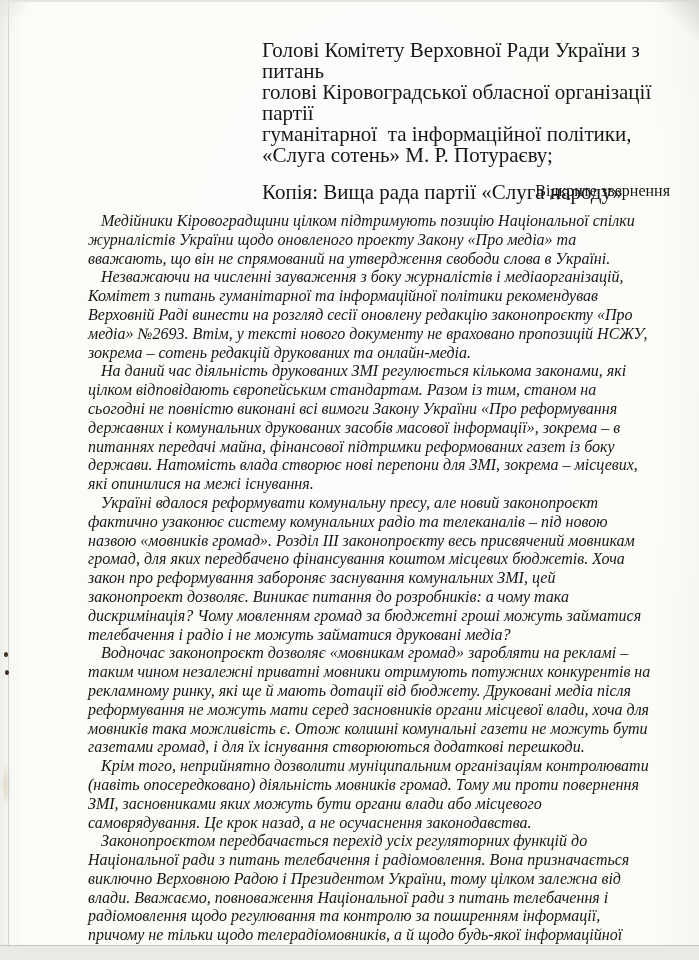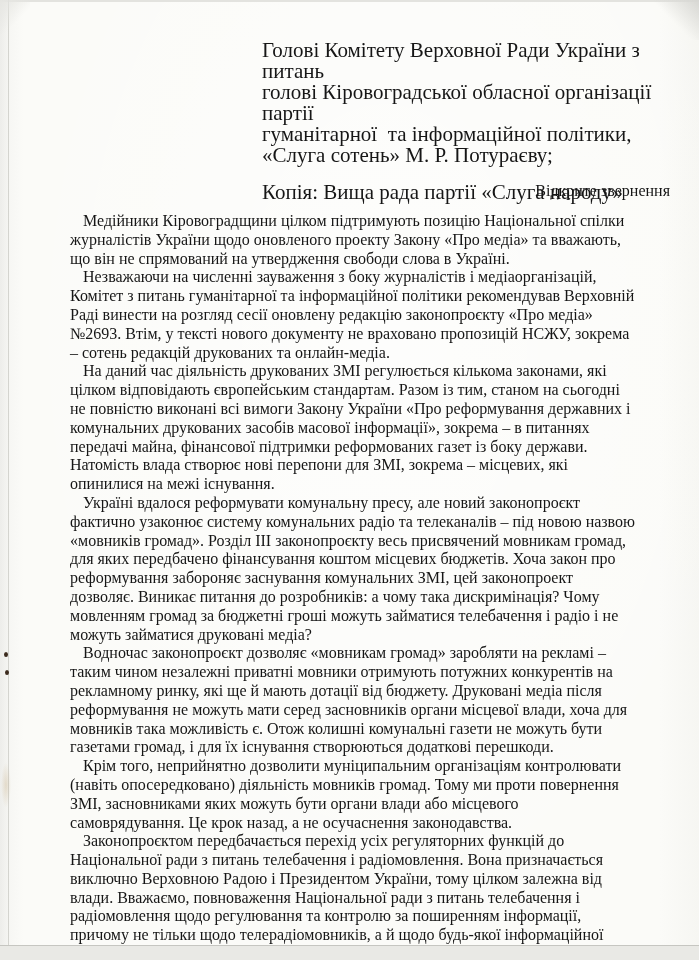--- a/index.html
+++ b/index.html
@@ -72,25 +72,26 @@
     top: 180px;
     width: 610px;
     margin: 0;
     font-size: 16px;
     font-weight: normal;
     text-align: right;
     line-height: 21px;
   }
   .body-text {
     position: absolute;
-    left: 70px;
+    left: 88px;
     top: 212px;
     width: 566px;
     font-size: 16px;
     line-height: 18.8px;
+    font-style: italic;
   }
   .body-text p {
     margin: 0;
     text-indent: 13px;
     text-align: left;
   }
 </style>
 </head>
 <body>
 

